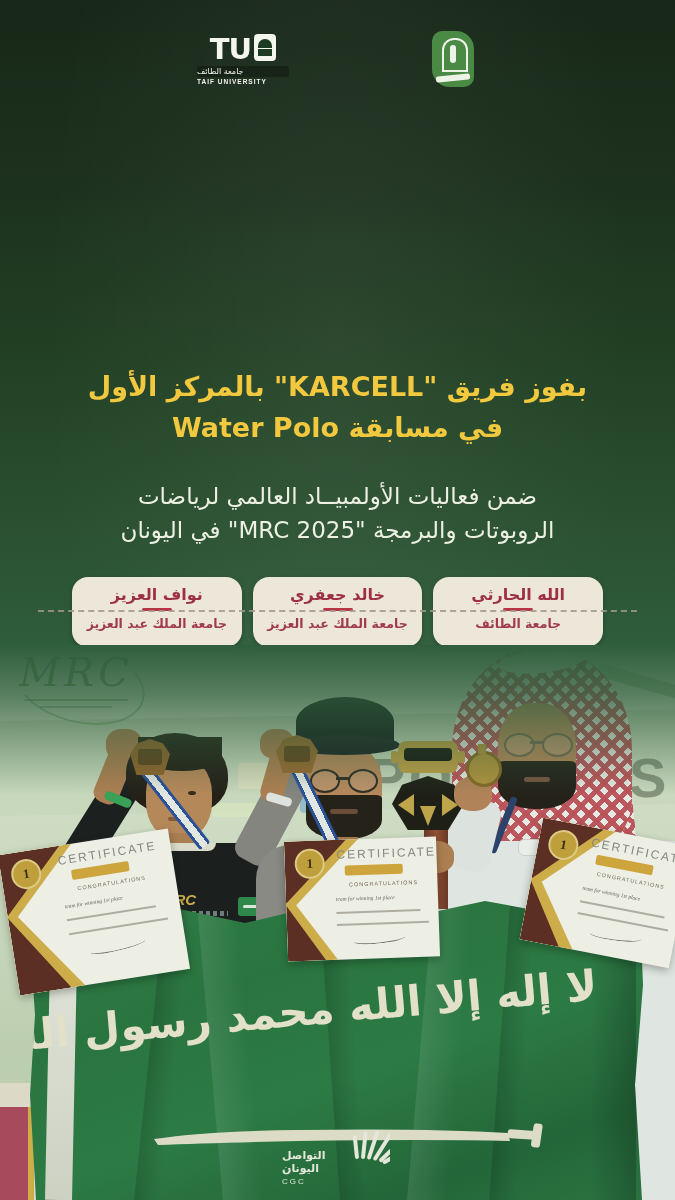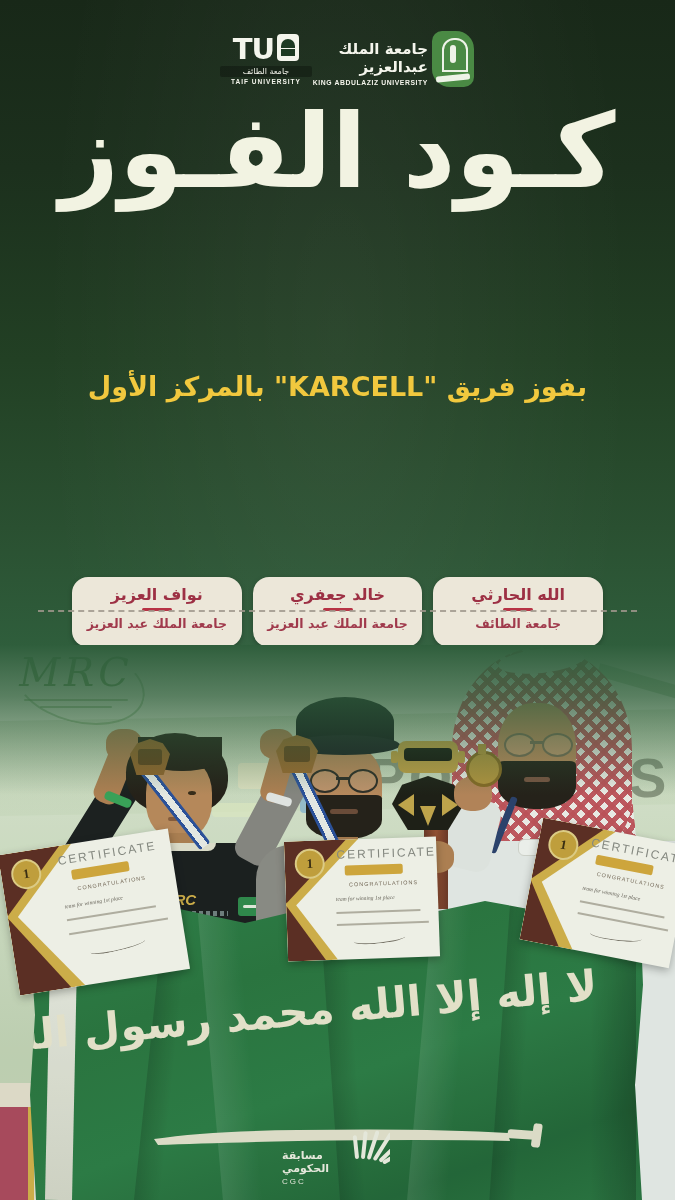--- a/index.html
+++ b/index.html
@@ -6,21 +6,21 @@
   .poster{
     position:relative;width:675px;height:1200px;overflow:hidden;
     font-family:"DejaVu Sans",sans-serif;
     background:linear-gradient(180deg,#182818 0%,#1c301d 14%,#224024 30%,#2a5031 44%,#2f5e3c 54%,#2f5e3c 100%);
   }
   .poster::before{content:"";position:absolute;inset:0;
     background:radial-gradient(ellipse at 50% 28%, rgba(255,255,255,.05), transparent 62%);pointer-events:none;}
   .abs{position:absolute;}
 
   
-  .tu-logo{left:220px;top:34px;width:92px;text-align:center;color:#f4f5ec;}
+  .tu-logo{left:197px;top:34px;width:92px;text-align:left;color:#f4f5ec;}
   .tu-row{display:flex;justify-content:center;align-items:flex-start;gap:3px;}
   .tu-mono{font-size:29px;font-weight:800;letter-spacing:-1px;line-height:30px;}
   .tu-icon{width:22px;height:27px;background:#f4f5ec;border-radius:4px;position:relative;}
   .tu-icon::before{content:"";position:absolute;left:4px;top:5px;width:14px;height:9px;background:#1d3a22;border-radius:7px 7px 0 0;}
   .tu-icon::after{content:"";position:absolute;left:4px;top:15px;width:14px;height:7px;background:#1d3a22;}
   .tu-ar{font-size:8px;background:rgba(0,0,0,.28);border-radius:2px;margin-top:2px;padding:1px 0;}
   .tu-en{font-size:6.5px;letter-spacing:1px;font-weight:700;margin-top:1px;font-family:"Liberation Sans",sans-serif;}
   .kau-logo{left:300px;top:40px;width:128px;text-align:right;color:#f4f5ec;direction:rtl;}
   .kau-ar{font-size:15px;font-weight:800;}
   .kau-en{font-size:6.8px;letter-spacing:.6px;font-weight:700;direction:ltr;margin-top:3px;font-family:"Liberation Sans",sans-serif;}
@@ -199,34 +199,34 @@
 <div class="poster">
 
   <div class="abs tu-logo">
     <div class="tu-row">
       <span class="tu-mono">TU</span>
       <span class="tu-icon"></span>
     </div>
     <div class="tu-ar">جامعة الطائف</div>
     <div class="tu-en">TAIF UNIVERSITY</div>
   </div>
-  <div class="abs kau-logo">
-    <div class="kau-ar">جامعة الملك عبدالعزيز</div>
-    <div class="kau-en">KING ABDULAZIZ UNIVERSITY</div>
-  </div>
   <div class="kau-emblem">
       <span class="kau-band"></span>
     </div>
 
-  <div class="abs title1">كـود الفـوز</div>
 
   <div class="abs subtitle">
     <div>بفوز فريق "KARCELL" بالمركز الأول</div>
+    <div>في مسابقة Water Polo</div>
   </div>
 
+  <div class="abs desc">
+    <div>ضمن فعاليات الأولمبيــاد العالمي لرياضات</div>
+    <div>الروبوتات والبرمجة "MRC 2025" في اليونان</div>
+  </div>
 
   <div class="abs winners">
     <div class="wcard">
       <div class="wname">الله الحارثي</div>
       <div class="wline"></div>
       <div class="wuni">جامعة الطائف</div>
     </div>
     <div class="wcard">
       <div class="wname">خالد جعفري</div>
       <div class="wline"></div>
@@ -368,22 +368,22 @@
           <g fill="#f2f0e6">
             <rect x="20" y="2" width="4" height="30" rx="2" transform="rotate(18 22 40)"></rect>
             <rect x="24" y="0" width="4" height="32" rx="2" transform="rotate(32 26 40)"></rect>
             <rect x="28" y="2" width="4" height="30" rx="2" transform="rotate(46 30 40)"></rect>
             <rect x="30" y="6" width="4" height="26" rx="2" transform="rotate(60 32 40)"></rect>
             <rect x="16" y="4" width="4" height="28" rx="2" transform="rotate(6 18 40)"></rect>
             <rect x="12" y="8" width="4" height="24" rx="2" transform="rotate(-6 14 40)"></rect>
           </g>
         </svg>
         <div class="cgc-txt">
-          <div>مسابقة</div>
-          <div>الحكومي</div>
+          <div>التواصل</div>
+          <div>اليونان</div>
           <div class="cgc-en">CGC</div>
         </div>
       </div>
     </div>
 
     <div class="z cert cert1">
       <div class="tri-tl2"></div>
       <div class="tri-tl"></div>
       <div class="tri-bl2"></div>
       <div class="tri-bl"></div>

